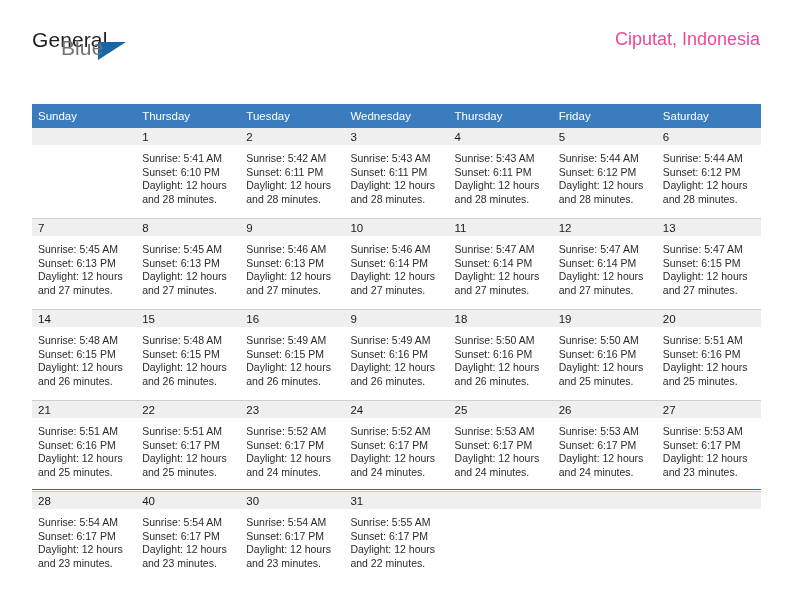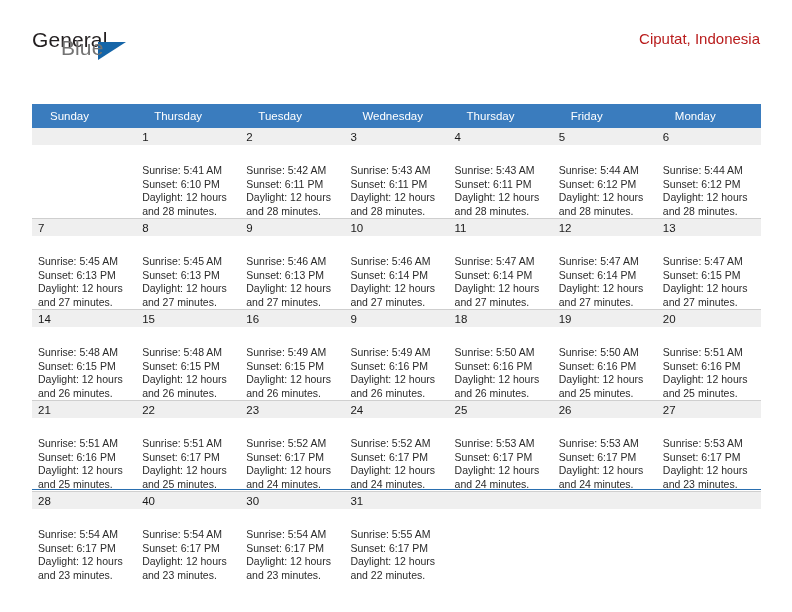--- a/index.html
+++ b/index.html
@@ -74,43 +74,43 @@
     text-align: right;
   }
   .cal-title {
     font-size: 27px;
     line-height: 34px;
     color: #1a1a1a;
     font-weight: normal;
     margin: 0;
   }
   .cal-subtitle {
-    font-size: 15px;
+    font-size: 18px;
     line-height: 22px;
-    color: #b91c1c;
+    color: #ec4899;
     margin: 4px 0 0 0;
   }
 
   
   .calendar {
     position: absolute;
     left: 32px;
     top: 104px;
     width: 729px;
     border-collapse: collapse;
     table-layout: fixed;
   }
   .calendar th {
     background: #3a7cbe;
     color: #ffffff;
     font-weight: normal;
     font-size: 11.5px;
     line-height: 14px;
     text-align: left;
-    padding: 5px 0 5px 18px;
+    padding: 5px 0 5px 6px;
     height: 11px;
     border: none;
   }
   .calendar col { width: 104.14px; }
 
   .calendar td {
     vertical-align: top;
     padding: 0;
     border: none;
     height: 90px;
@@ -128,21 +128,21 @@
     padding: 2px 0 1px 6px;
     box-sizing: border-box;
     font-size: 11.5px;
     line-height: 14px;
     color: #1a1a1a;
   }
   .daynum-band.empty {
     color: transparent;
   }
   .cell-body {
-    padding: 19px 8px 0 6px;
+    padding: 7px 8px 0 6px;
     font-size: 10.5px;
     line-height: 13.5px;
     color: #2b2b2b;
   }
   .cell-body div { white-space: nowrap; }
 
   .footer-rule {
     position: absolute;
     left: 32px;
     top: 489px;
@@ -181,21 +181,21 @@
         <col>
     </colgroup>
     <thead>
       <tr>
         <th>Sunday</th>
         <th>Thursday</th>
         <th>Tuesday</th>
         <th>Wednesday</th>
         <th>Thursday</th>
         <th>Friday</th>
-        <th>Monday</th>
+        <th>Saturday</th>
       </tr>
     </thead>
     <tbody>
         <tr class="week-row first-week">
           <td>
             <div class="daynum-band empty"></div>
           </td>
           <td>
             <div class="daynum-band">1</div>
             <div class="cell-body">

